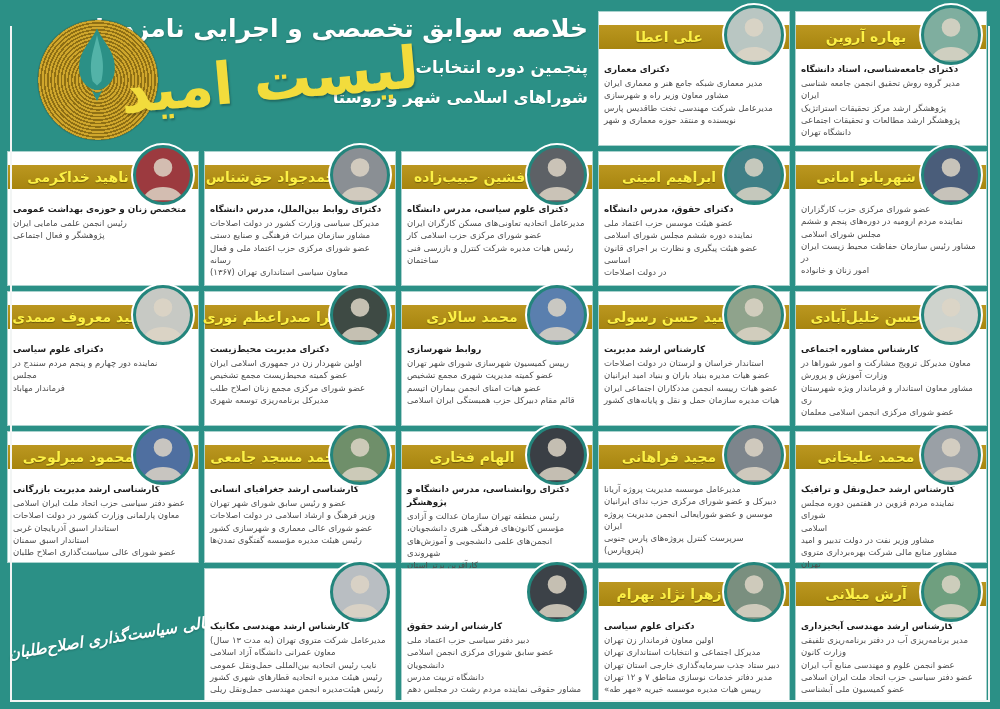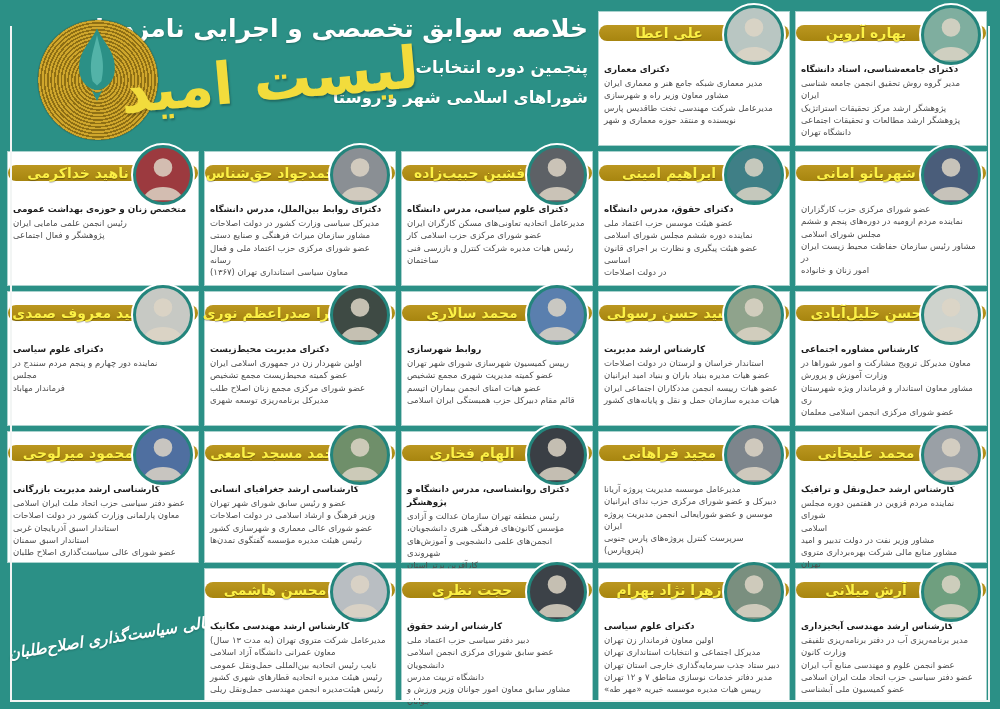--- a/index.html
+++ b/index.html
@@ -34,24 +34,24 @@
     transform:rotate(-5deg);letter-spacing:-2px;text-shadow:1px 2px 2px rgba(0,0,0,.25);white-space:nowrap;z-index:3;}
   
   .signature{grid-column:1;grid-row:5;position:relative;color:#ffffff;
     font-size:15.5px;font-style:italic;font-weight:bold;white-space:nowrap;
     transform:rotate(-9deg);transform-origin:left bottom;
     align-self:end;justify-self:start;margin:0 0 38px 2px;letter-spacing:1px;
     text-shadow:0 1px 2px rgba(0,0,0,.2);}
   
   .card{position:relative;background:#ffffff;box-shadow:0 0 0 1px rgba(255,255,255,.6);}
   .banner{
-    position:absolute;top:13px;left:0;right:0;height:16px;
+    position:absolute;top:13px;left:0;right:0;height:24px;
     background:linear-gradient(#bb9720,#a7850f);
     display:flex;align-items:center;justify-content:center;
-    padding-right:58px;padding-left:8px;border-radius:9px;
+    padding-right:58px;padding-left:8px;
   }
   .name{font-size:14px;font-weight:bold;color:#FCF045;white-space:nowrap;text-shadow:0 1px 1px rgba(0,0,0,.35);}
   .photo{
     position:absolute;top:-7px;right:5px;width:60px;height:60px;border-radius:50%;
     border:3px solid #23857C;box-shadow:0 0 0 2px #ffffff;overflow:hidden;z-index:2;background:#9aa0a6;
   }
   .photo svg{position:absolute;left:0;top:0;width:100%;height:100%;}
   .body{position:absolute;top:51px;right:7px;left:5px;text-align:left;}
   .degree{font-size:8.8px;font-weight:bold;color:#1c1c1c;line-height:13px;margin-bottom:1px;}
   .line{font-size:8.5px;color:#4c4c4c;line-height:12.3px;}
@@ -412,57 +412,50 @@
       <div class="degree">کارشناس ارشد حمل‌ونقل و ترافیک</div>
       <div>
             <div class="line">نماینده مردم قزوین در هفتمین دوره مجلس شورای</div>
             <div class="line">اسلامی</div>
             <div class="line">مشاور وزیر نفت در دولت تدبیر و امید</div>
             <div class="line">مشاور منابع مالی شرکت بهره‌برداری متروی تهران</div>
           </div>
     </div>
   </div>
       <div class="card" dir="rtl">
-    <div class="banner">
-      <span class="name">محسن هاشمی</span>
-    </div>
     <div class="photo" style="background: rgb(185, 190, 194);">
       <svg viewBox="0 0 64 64" aria-hidden="true">
         <circle cx="32" cy="23" r="11" fill="#ddd5c6" opacity="0.85"></circle>
         <path d="M8 62 C12 41 52 41 56 62 Z" fill="#ddd5c6" opacity="0.85"></path>
       </svg>
     </div>
     <div class="body">
       <div class="degree">کارشناس ارشد مهندسی مکانیک</div>
       <div>
             <div class="line">مدیرعامل شرکت متروی تهران (به مدت ۱۳ سال)</div>
             <div class="line">معاون عمرانی دانشگاه آزاد اسلامی</div>
             <div class="line">نایب رئیس اتحادیه بین‌المللی حمل‌ونقل عمومی</div>
             <div class="line">رئیس هیئت مدیره اتحادیه قطارهای شهری کشور</div>
             <div class="line">رئیس هیئت‌مدیره انجمن مهندسی حمل‌ونقل ریلی</div>
           </div>
     </div>
   </div>
       <div class="card" dir="rtl">
-    <div class="banner">
-      <span class="name">حجت نظری</span>
-    </div>
     <div class="photo" style="background: rgb(60, 66, 72);">
       <svg viewBox="0 0 64 64" aria-hidden="true">
         <circle cx="32" cy="23" r="11" fill="#ddd5c6" opacity="0.85"></circle>
         <path d="M8 62 C12 41 52 41 56 62 Z" fill="#ddd5c6" opacity="0.85"></path>
       </svg>
     </div>
     <div class="body">
       <div class="degree">کارشناس ارشد حقوق</div>
       <div>
             <div class="line">دبیر دفتر سیاسی حزب اعتماد ملی</div>
             <div class="line">عضو سابق شورای مرکزی انجمن اسلامی دانشجویان</div>
             <div class="line">دانشگاه تربیت مدرس</div>
-            <div class="line">مشاور سابق معاون امور جوانان وزیر ورزش و جوانان</div>
             <div class="line">مشاور حقوقی نماینده مردم رشت در مجلس دهم</div>
           </div>
     </div>
   </div>
       <div class="card" dir="rtl">
     <div class="banner">
       <span class="name">زهرا نژاد بهرام</span>
     </div>
     <div class="photo" style="background: rgb(122, 143, 127);">
       <svg viewBox="0 0 64 64" aria-hidden="true">

